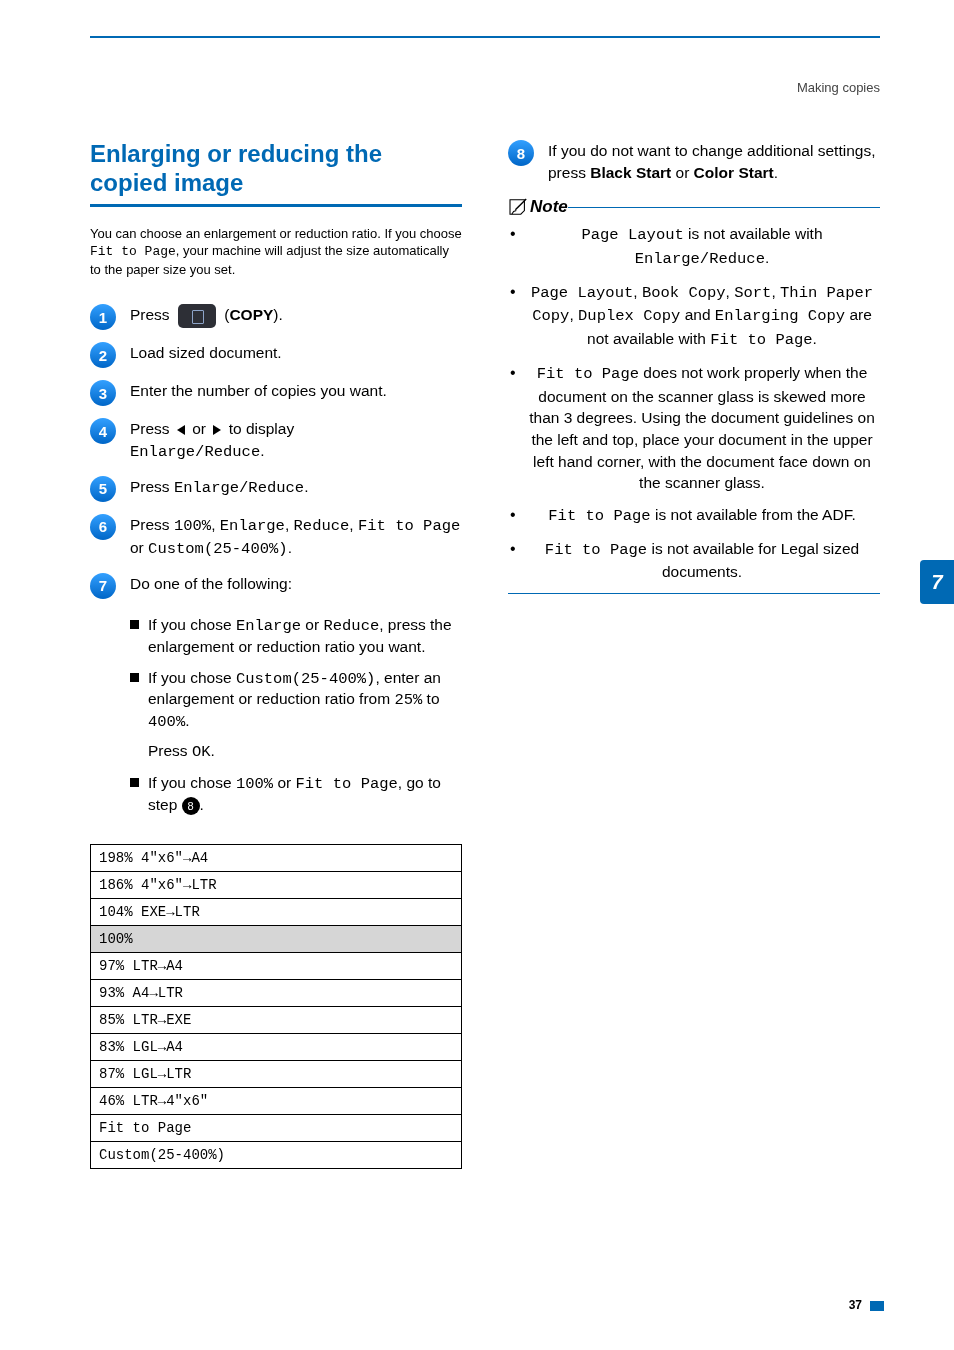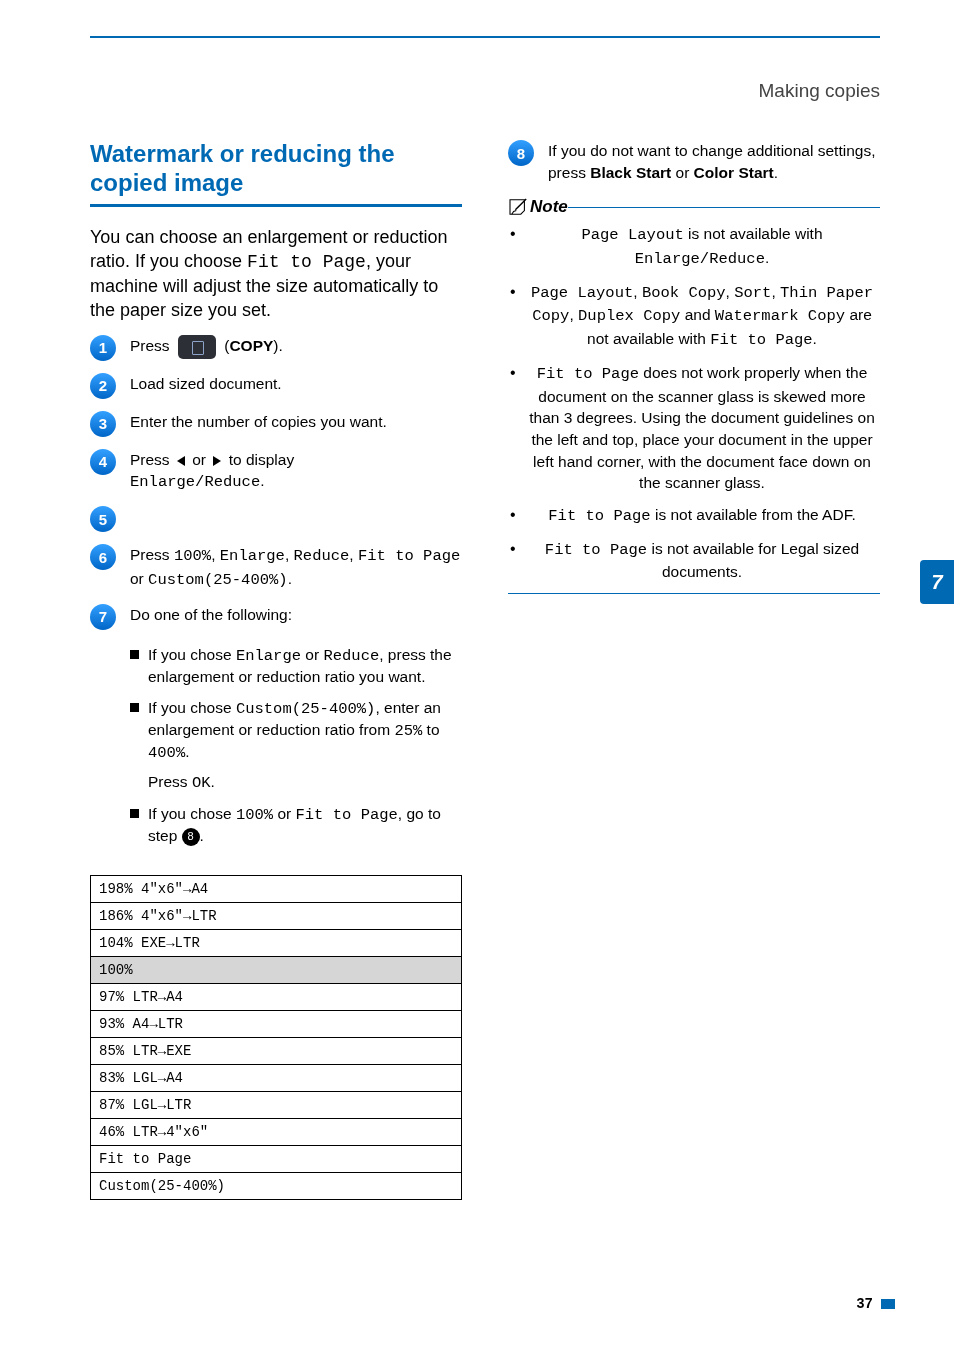--- a/index.html
+++ b/index.html
@@ -6,29 +6,29 @@
   body {
     font-family: Arial, Helvetica, sans-serif;
     font-size: 15px;
     color: #000;
     background: #fff;
     width: 954px;
     height: 1350px;
     position: relative;
   }
   .top-rule { position: absolute; top: 36px; left: 90px; right: 74px; height: 2px; background: #0069b4; }
-  .breadcrumb { position: absolute; top: 80px; right: 74px; font-size: 19px; color: #444; }
+  .breadcrumb { position: absolute; top: 80px; right: 74px; font-size: 13px; color: #444; }
   .columns { position: absolute; top: 140px; left: 90px; right: 74px; display: flex; gap: 40px; }
   .col { flex: 1; }
   .right-col { padding-left: 6px; }
 
   h2.section-title { font-size: 24px; font-weight: bold; color: #0069b4; line-height: 1.2; margin-bottom: 6px; }
   .title-rule { height: 3px; background: #0069b4; margin-bottom: 18px; width: 100%; }
 
-  p.intro { font-size: 18px; line-height: 1.35; margin-bottom: 12px; }
+  p.intro { font-size: 13px; line-height: 1.35; margin-bottom: 26px; }
   .mono { font-family: "Courier New", Courier, monospace; }
 
   .step-row { display: flex; align-items: flex-start; margin-bottom: 12px; }
   .step-num {
     flex: 0 0 26px; height: 26px; border-radius: 50%;
     background: linear-gradient(to bottom, #33a0ff, #0066c7);
     color: #fff; font-weight: bold; font-size: 15px;
     display: flex; align-items: center; justify-content: center;
     margin-right: 14px; margin-top: 0;
   }
@@ -75,35 +75,35 @@
   .note-item::before { content: "•"; position: absolute; left: 2px; top: 0; font-size: 16px; }
   .note-end-rule { height:1px; background:#0069b4; margin-top:4px; }
 
   .side-tab {
     position: absolute; right: 0; top: 560px; width: 34px; height: 44px;
     background: #0069b4; color: #fff; display:flex; align-items:center; justify-content:center;
     font-size: 20px; font-weight: bold; font-style: italic;
     border-top-left-radius: 4px; border-bottom-left-radius: 4px;
   }
 
-  .page-num { position: absolute; bottom: 38px; right: 59px; font-weight: bold; font-size: 14px; color:#000;font-family:Liberation Mono, monospace; }
+  .page-num { position: absolute; bottom: 38px; right: 70px; font-weight: bold; font-size: 12px; color:#000; }
   .page-num::after { content:""; display:inline-block; width:14px; height:10px; background:#0069b4; margin-left:8px; vertical-align:middle; }
 </style>
 </head>
 <body>
 
 <div class="top-rule"></div>
 <div class="breadcrumb">Making copies</div>
 <div class="side-tab">7</div>
 <div class="page-num">37</div>
 
 <div class="columns">
 
   <div class="col">
-    <h2 class="section-title">Watermark or reducing the copied image</h2>
+    <h2 class="section-title">Enlarging or reducing the copied image</h2>
     <div class="title-rule"></div>
 
     <p class="intro">
       <span>You can choose an enlargement or reduction ratio. If you choose </span><span class="mono">Fit to Page</span><span>, your machine will adjust the size automatically to the paper size you set.</span>
     </p>
 
     <div class="step-row">
       <div class="step-num">1</div>
       <div class="step-body">
         <span>Press </span><span class="copy-btn"></span><span> (</span><b>COPY</b><span>).</span>
@@ -123,20 +123,23 @@
     <div class="step-row">
       <div class="step-num">4</div>
       <div class="step-body">
         <span>Press </span><span class="tri-left"></span><span> or </span><span class="tri-right"></span><span> to display</span><br>
         <span class="mono">Enlarge/Reduce</span><span>.</span>
       </div>
     </div>
 
     <div class="step-row">
       <div class="step-num">5</div>
+      <div class="step-body">
+        <span>Press </span><span class="mono">Enlarge/Reduce</span><span>.</span>
+      </div>
     </div>
 
     <div class="step-row">
       <div class="step-num">6</div>
       <div class="step-body">
         <span>Press </span><span class="mono">100%</span><span>, </span><span class="mono">Enlarge</span><span>, </span><span class="mono">Reduce</span><span>, </span><span class="mono">Fit to Page</span><span> or </span><span class="mono">Custom(25-400%)</span><span>.</span>
       </div>
     </div>
 
     <div class="step-row">
@@ -219,21 +222,21 @@
       </span>
       <span class="note-title">Note</span>
       <span class="note-rule"></span>
     </div>
 
     <div class="note-list">
       <div class="note-item">
         <span class="mono">Page Layout</span><span> is not available with </span><span class="mono">Enlarge/Reduce</span><span>.</span>
       </div>
       <div class="note-item">
-        <span class="mono">Page Layout</span><span>, </span><span class="mono">Book Copy</span><span>, </span><span class="mono">Sort</span><span>, </span><span class="mono">Thin Paper Copy</span><span>, </span><span class="mono">Duplex Copy</span><span> and </span><span class="mono">Watermark Copy</span><span> are not available with </span><span class="mono">Fit to Page</span><span>.</span>
+        <span class="mono">Page Layout</span><span>, </span><span class="mono">Book Copy</span><span>, </span><span class="mono">Sort</span><span>, </span><span class="mono">Thin Paper Copy</span><span>, </span><span class="mono">Duplex Copy</span><span> and </span><span class="mono">Enlarging Copy</span><span> are not available with </span><span class="mono">Fit to Page</span><span>.</span>
       </div>
       <div class="note-item">
         <span class="mono">Fit to Page</span><span> does not work properly when the document on the scanner glass is skewed more than 3 degrees. Using the document guidelines on the left and top, place your document in the upper left hand corner, with the document face down on the scanner glass.</span>
       </div>
       <div class="note-item">
         <span class="mono">Fit to Page</span><span> is not available from the ADF.</span>
       </div>
       <div class="note-item">
         <span class="mono">Fit to Page</span><span> is not available for Legal sized documents.</span>
       </div>

